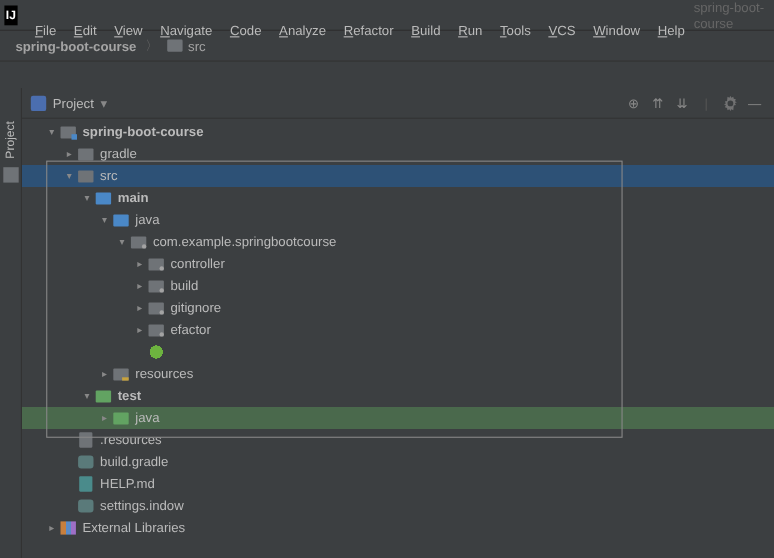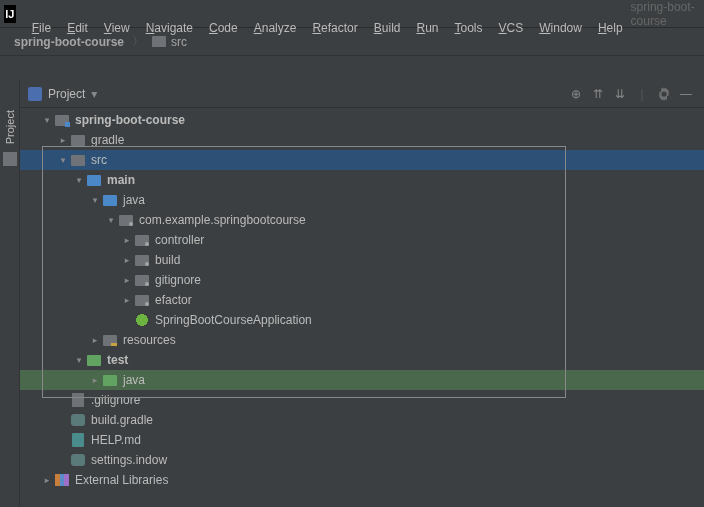--- a/index.html
+++ b/index.html
@@ -190,21 +190,20 @@
             <span class="folder package"></span>
           </span>
           <span class="label">efactor</span>
         </div>
         <div class="row">
           <span class="indent" style="width: 100px;"></span>
           <span class="arrow"></span>
           <span class="icon">
             <span class="spring-icon"></span>
           </span>
-          <span class="label">SpringBootCourseApplication</span>
         </div>
         <div class="row">
           <span class="indent" style="width: 68px;"></span>
           <span class="arrow">▸</span>
           <span class="icon">
             <span class="folder resources"></span>
           </span>
           <span class="label">resources</span>
         </div>
         <div class="row">
@@ -222,21 +221,21 @@
             <span class="folder green"></span>
           </span>
           <span class="label">java</span>
         </div>
         <div class="row">
           <span class="indent" style="width: 36px;"></span>
           <span class="arrow"></span>
           <span class="icon">
             <span class="file-generic"></span>
           </span>
-          <span class="label">.gitignore</span>
+          <span class="label">.resources</span>
         </div>
         <div class="row">
           <span class="indent" style="width: 36px;"></span>
           <span class="arrow"></span>
           <span class="icon">
             <span class="elephant"></span>
           </span>
           <span class="label">build.gradle</span>
         </div>
         <div class="row">

